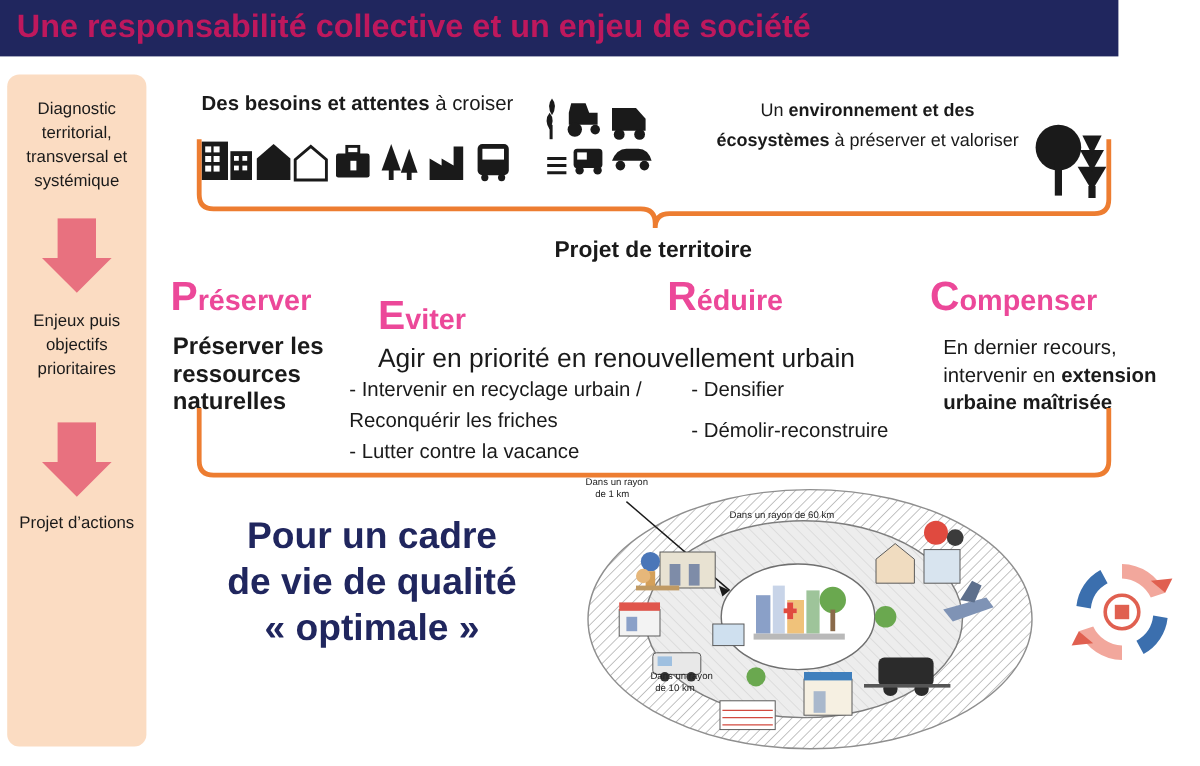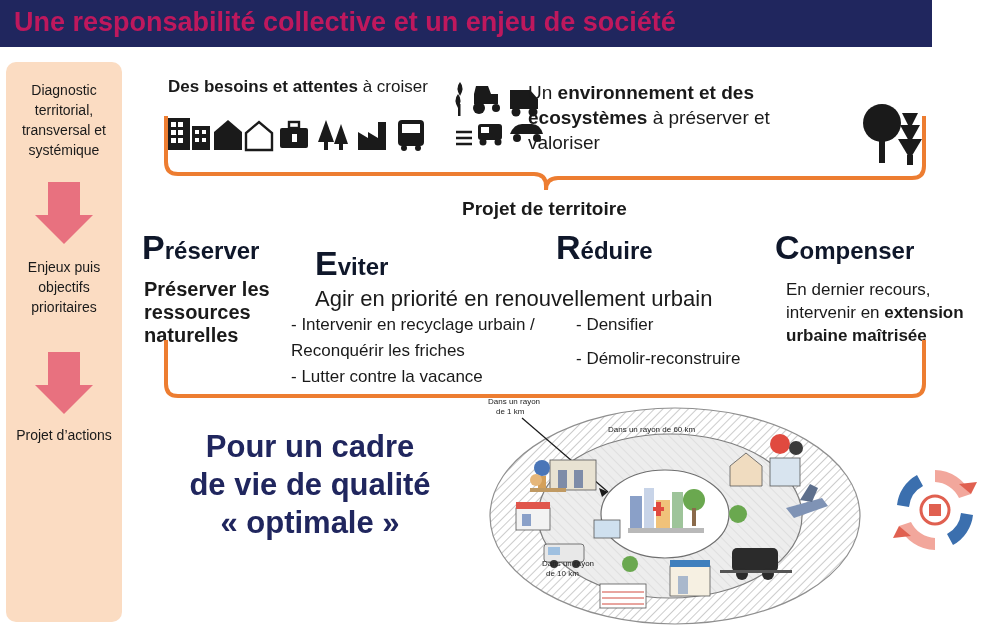--- a/index.html
+++ b/index.html
@@ -98,25 +98,26 @@
   .b { font-weight: bold; }
 
   .besoins {
     left: 168px;
     top: 77px;
     font-size: 17px;
   }
   .besoins .b { font-weight: bold; }
 
   .environnement {
-    left: 528px;
+    left: 588px;
     top: 80px;
-    font-size: 19px;
+    font-size: 15px;
     width: 270px;
     line-height: 25px;
+    text-align: center;
   }
 
   .projet-territoire {
     left: 462px;
     top: 198px;
     font-size: 19px;
     font-weight: bold;
   }
 
   
@@ -124,21 +125,21 @@
     position: absolute;
     left: 160px;
     top: 110px;
     width: 770px;
     height: 85px;
   }
 
   
   .perc {
     position: absolute;
-    color: #0f172a;
+    color: #ec4899;
     font-weight: bold;
     white-space: nowrap;
   }
   .perc .cap { font-size: 34px; }
   .perc .rest { font-size: 24px; }
 
   .perc-p { left: 142px; top: 228px; }
   .perc-e { left: 315px; top: 228px; margin-top: 16px; }
   .perc-r { left: 556px; top: 228px; }
   .perc-c { left: 775px; top: 228px; }

